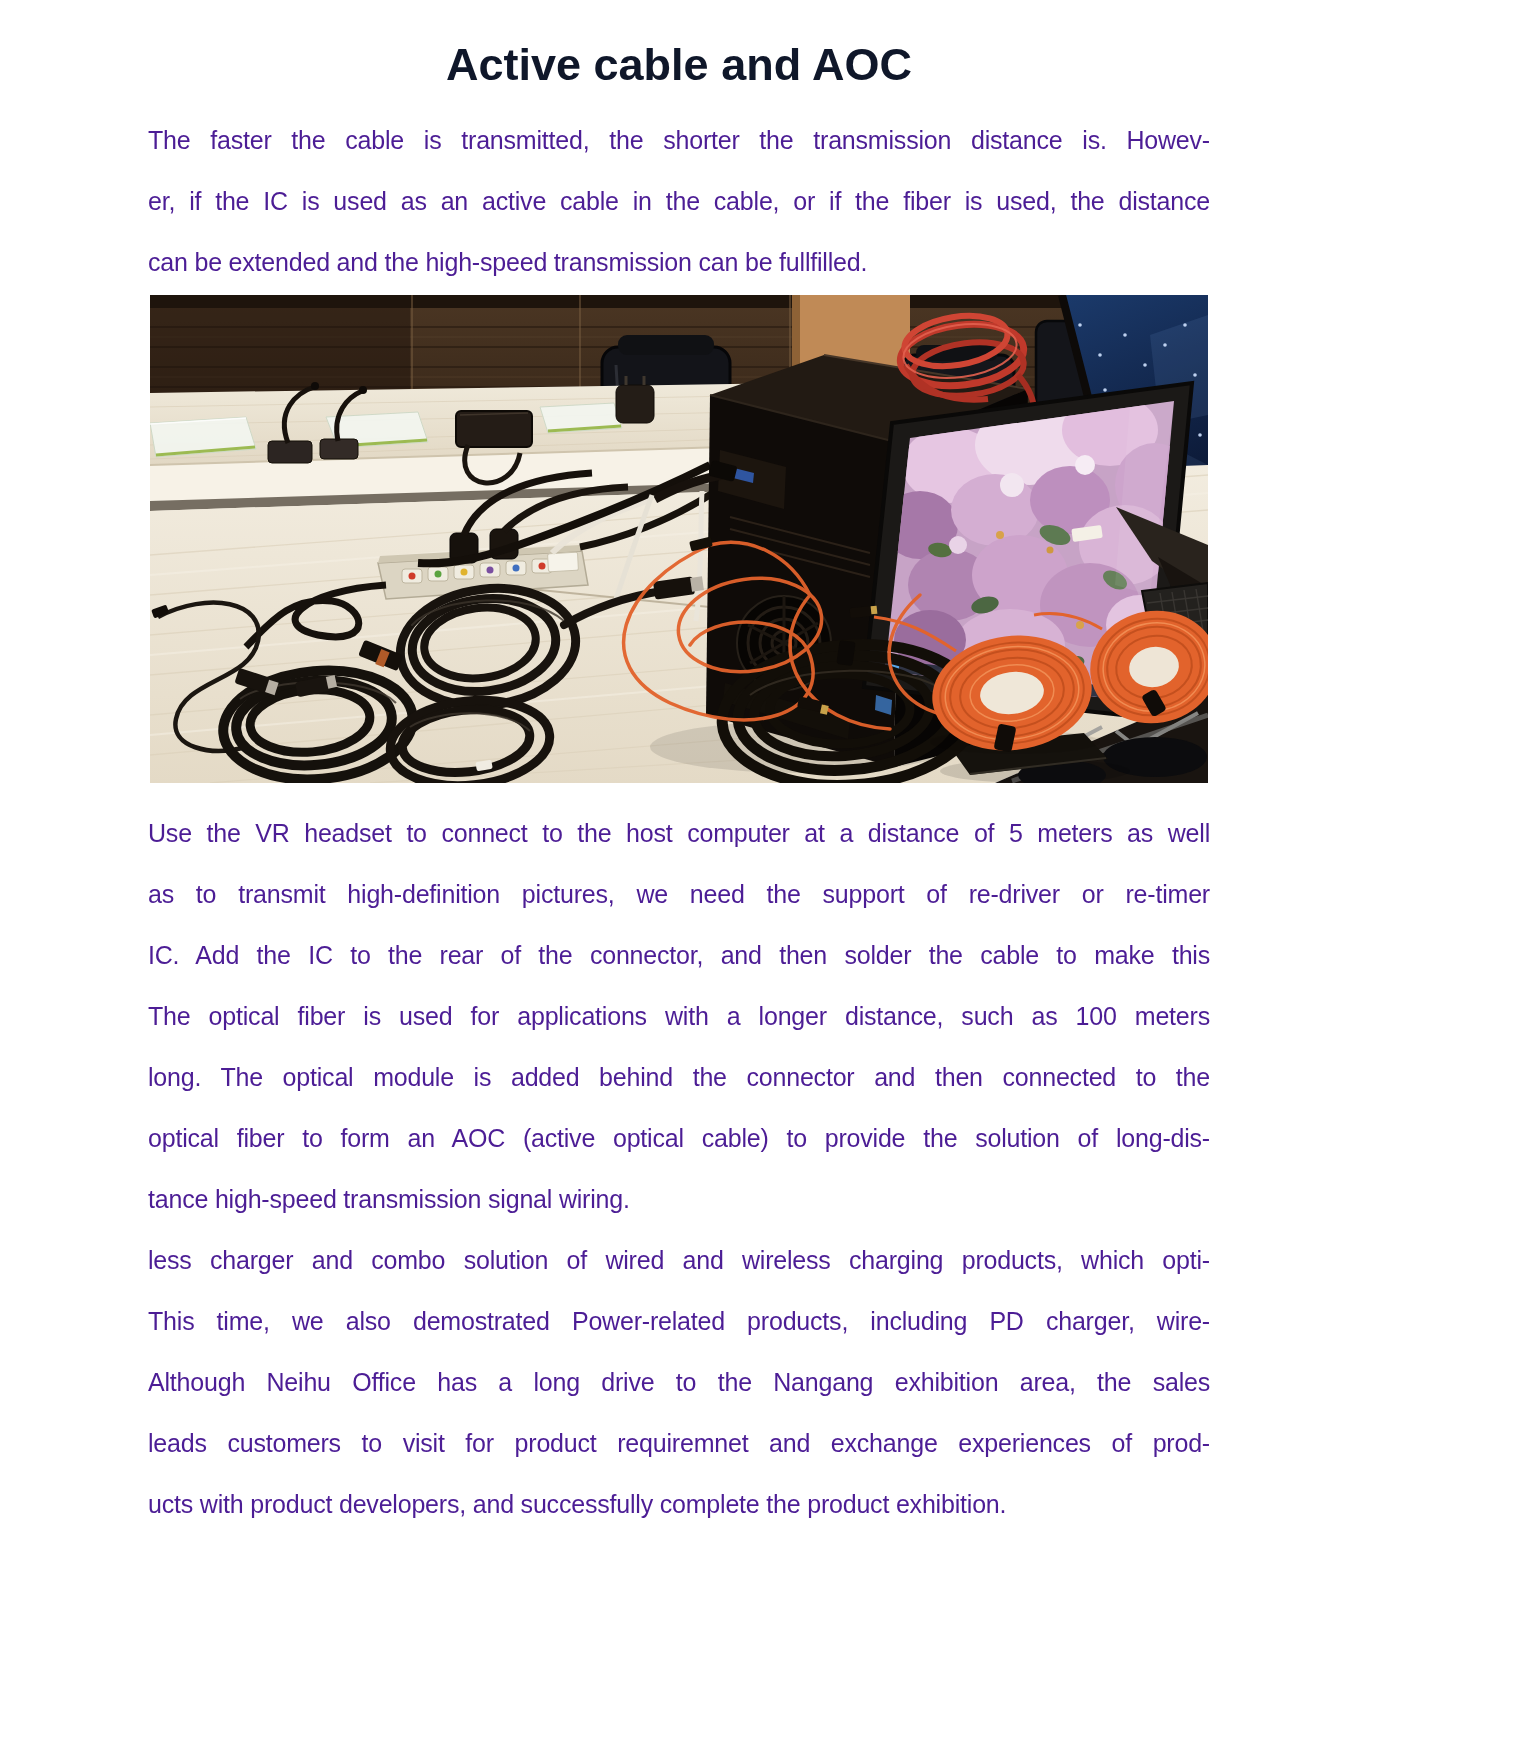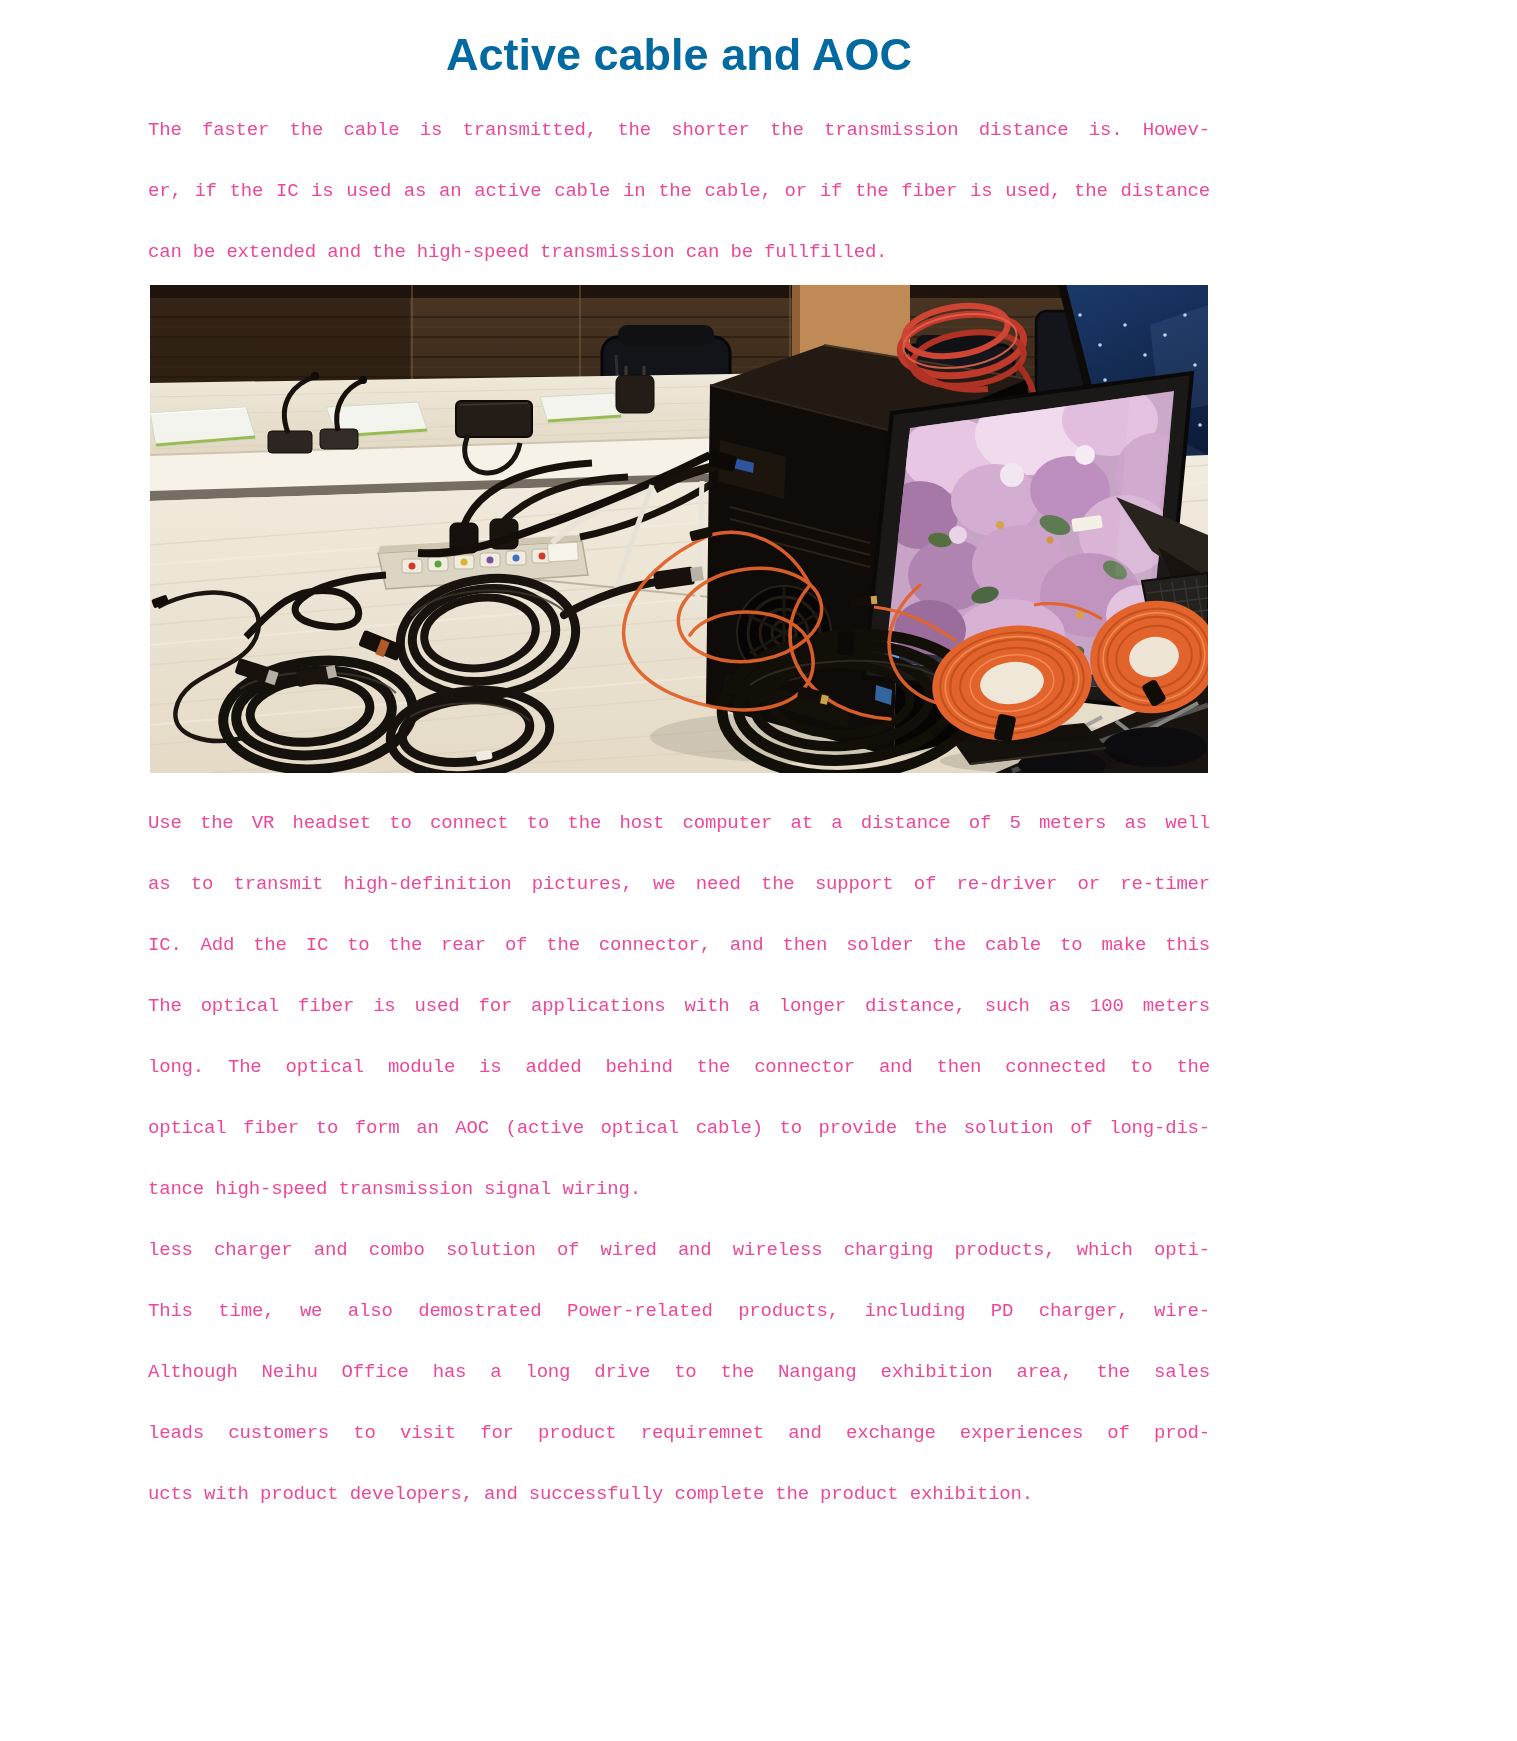--- a/index.html
+++ b/index.html
@@ -2,24 +2,24 @@
 <html><head>
 <meta charset="utf-8">
 <style>
   html,body{margin:0;padding:0;background:#ffffff;}
   .page{
     position:relative;width:1517px;height:1741px;background:#ffffff;
     font-family:"Liberation Sans",sans-serif;color:#161616;overflow:hidden;
   }
   .content{position:absolute;left:148px;top:0;width:1062px;}
   .title{
-    margin:28px 0 0 0;text-align:center;font-size:45px;line-height:54px;
-    font-weight:700;color:#0369a1;letter-spacing:0;
+    margin:38px 0 0 0;text-align:center;font-size:45px;line-height:54px;
+    font-weight:700;color:#0f172a;letter-spacing:0;
   }
-  .para{font-size:19px;line-height:61px;letter-spacing:-0.2px;color:#ec4899;font-family:Liberation Mono, monospace;}
+  .para{font-size:25px;line-height:61px;letter-spacing:-0.2px;color:#4c1d95;}
   .para .tline{text-align:justify;text-align-last:justify;}
   .para .tline.last{text-align-last:left;}
   .intro{margin-top:18px;}
   .photo-figure{margin:2px 0 0 2px;padding:0;width:1058px;height:488px;}
   .photo-figure svg{display:block;}
   .body-text{margin-top:20px;}
 </style>
 </head>
 <body>
 

